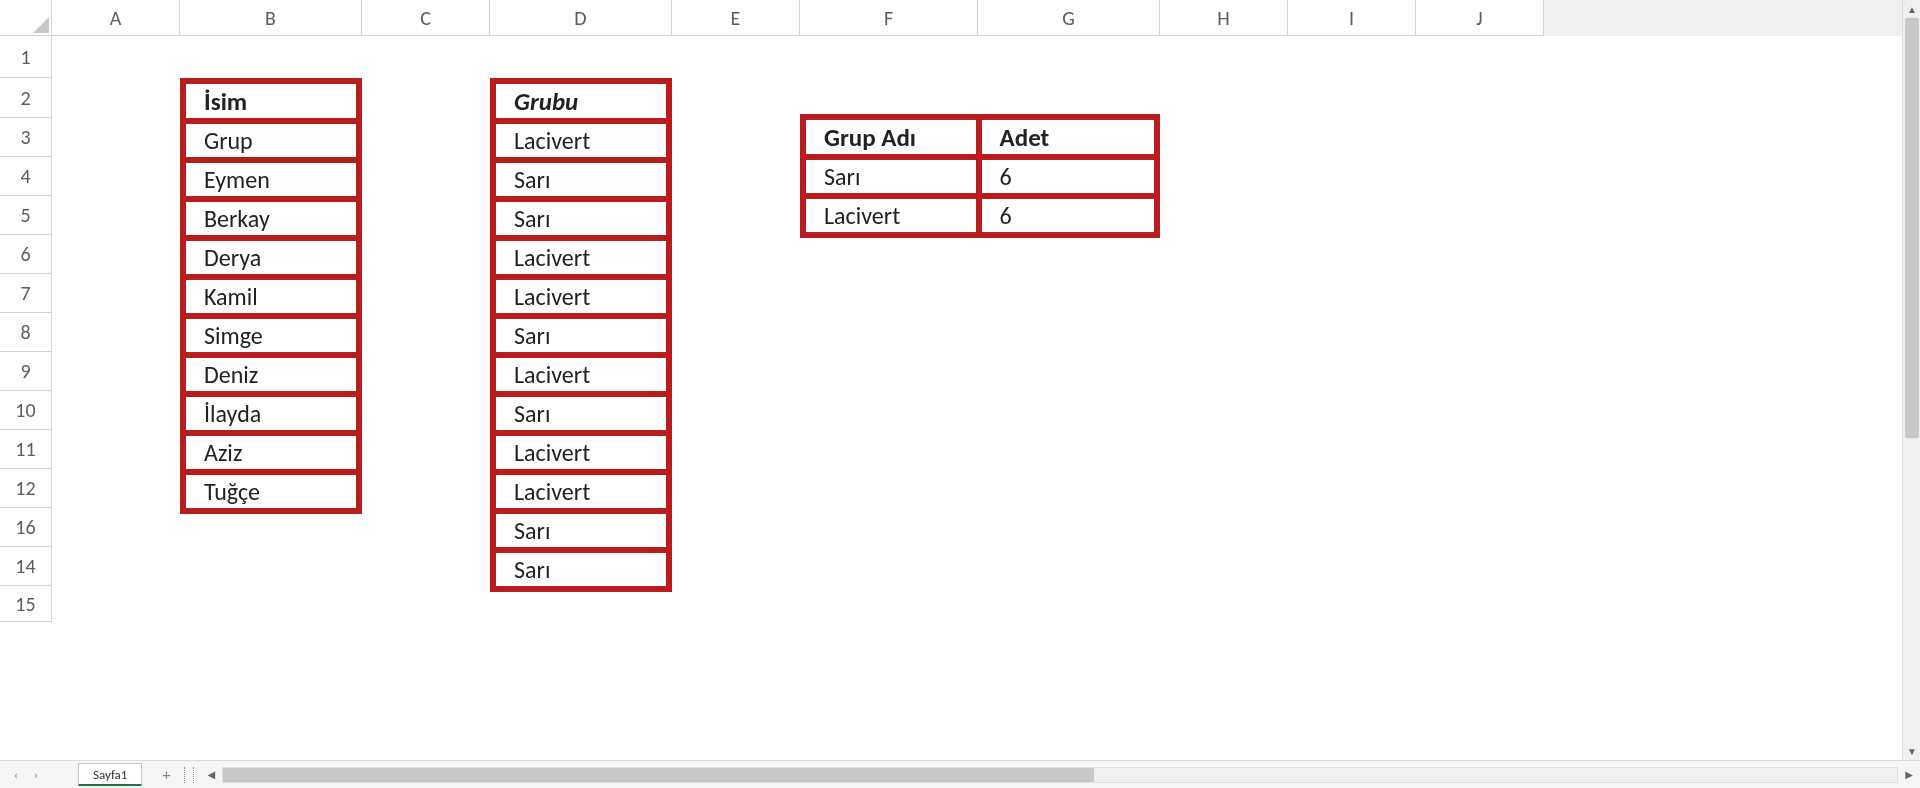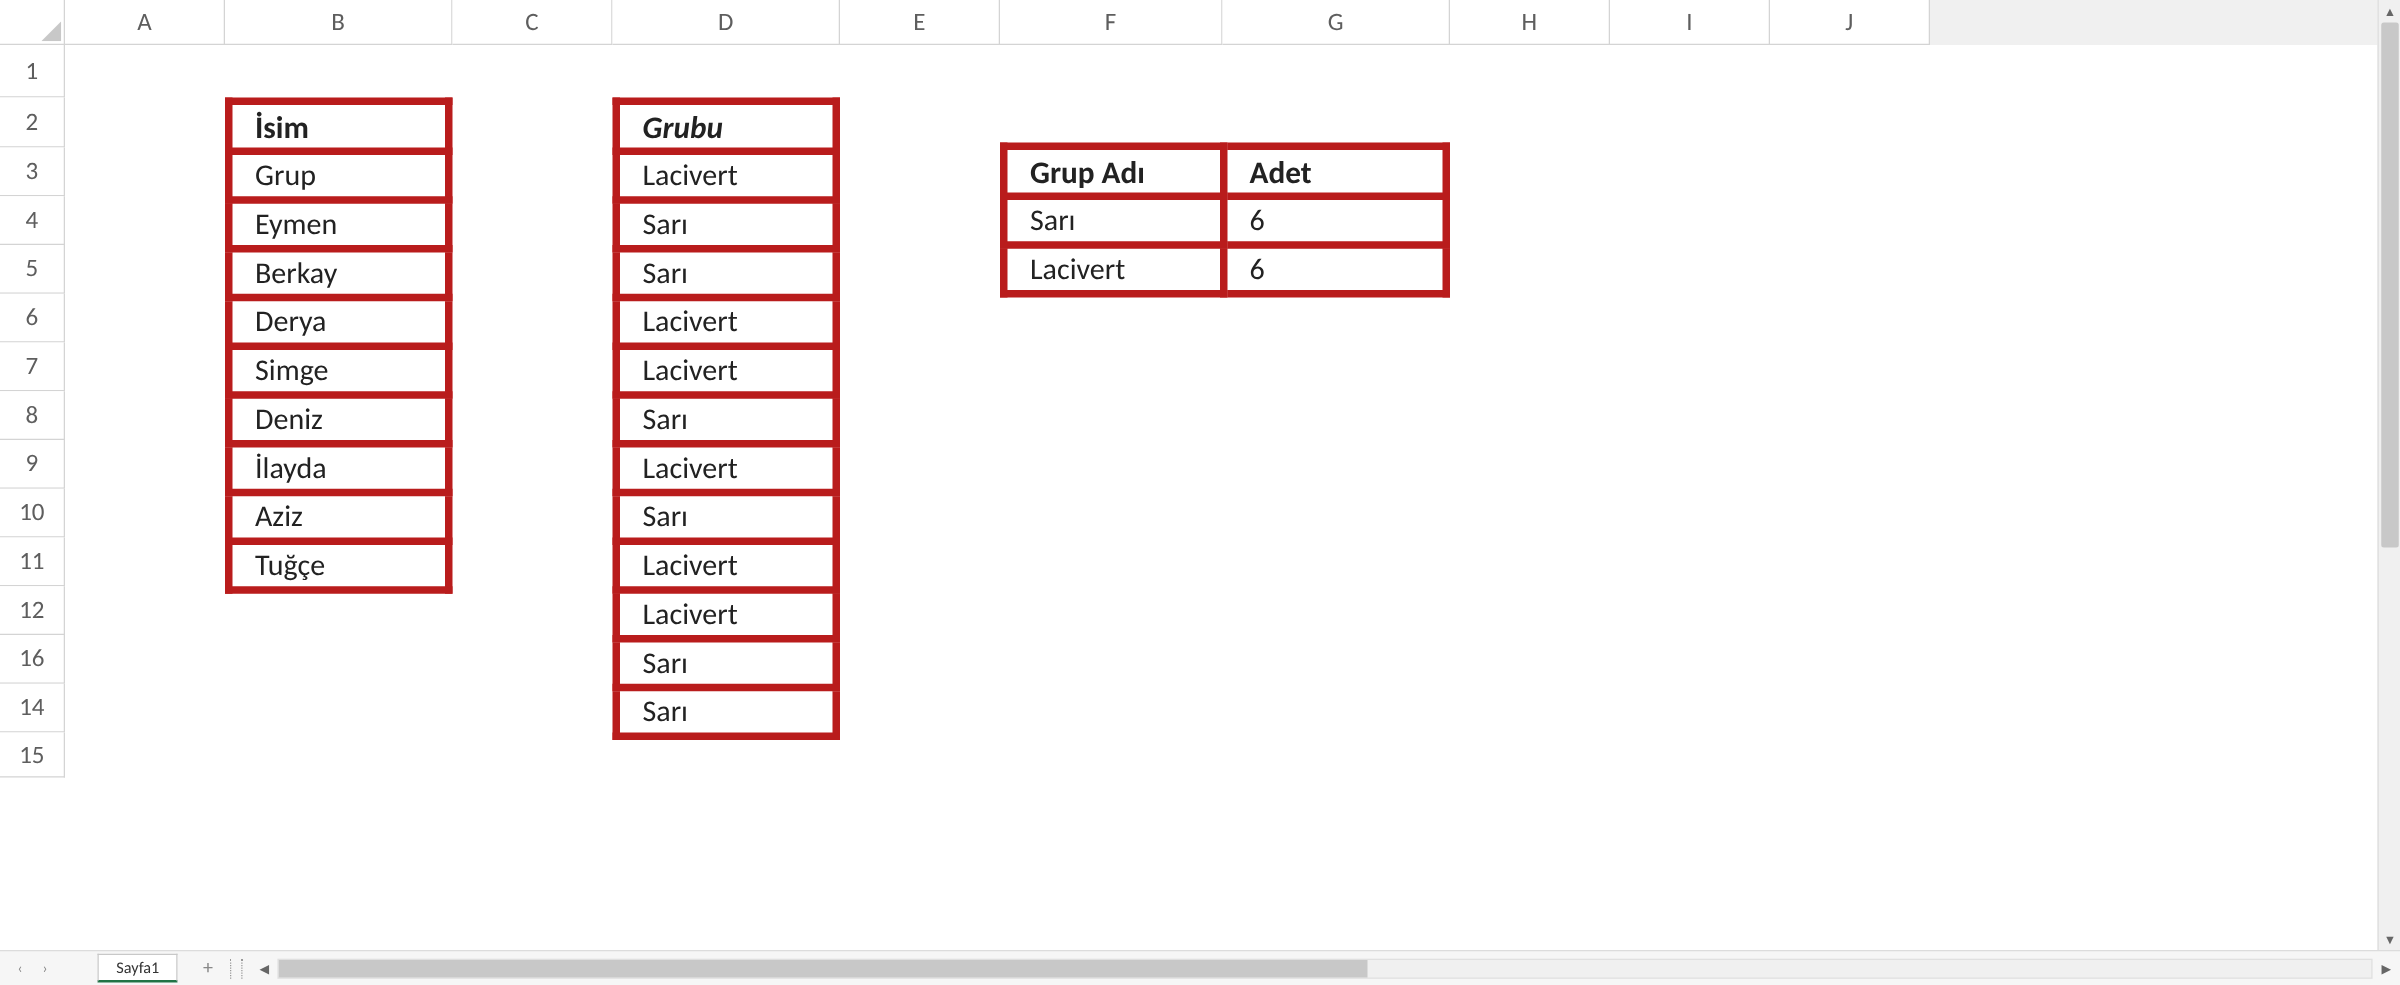--- a/index.html
+++ b/index.html
@@ -246,20 +246,23 @@
       <tr>
             <td>Eymen</td>
           </tr>
       <tr>
             <td>Berkay</td>
           </tr>
       <tr>
             <td>Derya</td>
           </tr>
       <tr>
+            <td>Kamil</td>
+          </tr>
+      <tr>
             <td>Simge</td>
           </tr>
       <tr>
             <td>Deniz</td>
           </tr>
       <tr>
             <td>İlayda</td>
           </tr>
       <tr>
             <td>Aziz</td>

